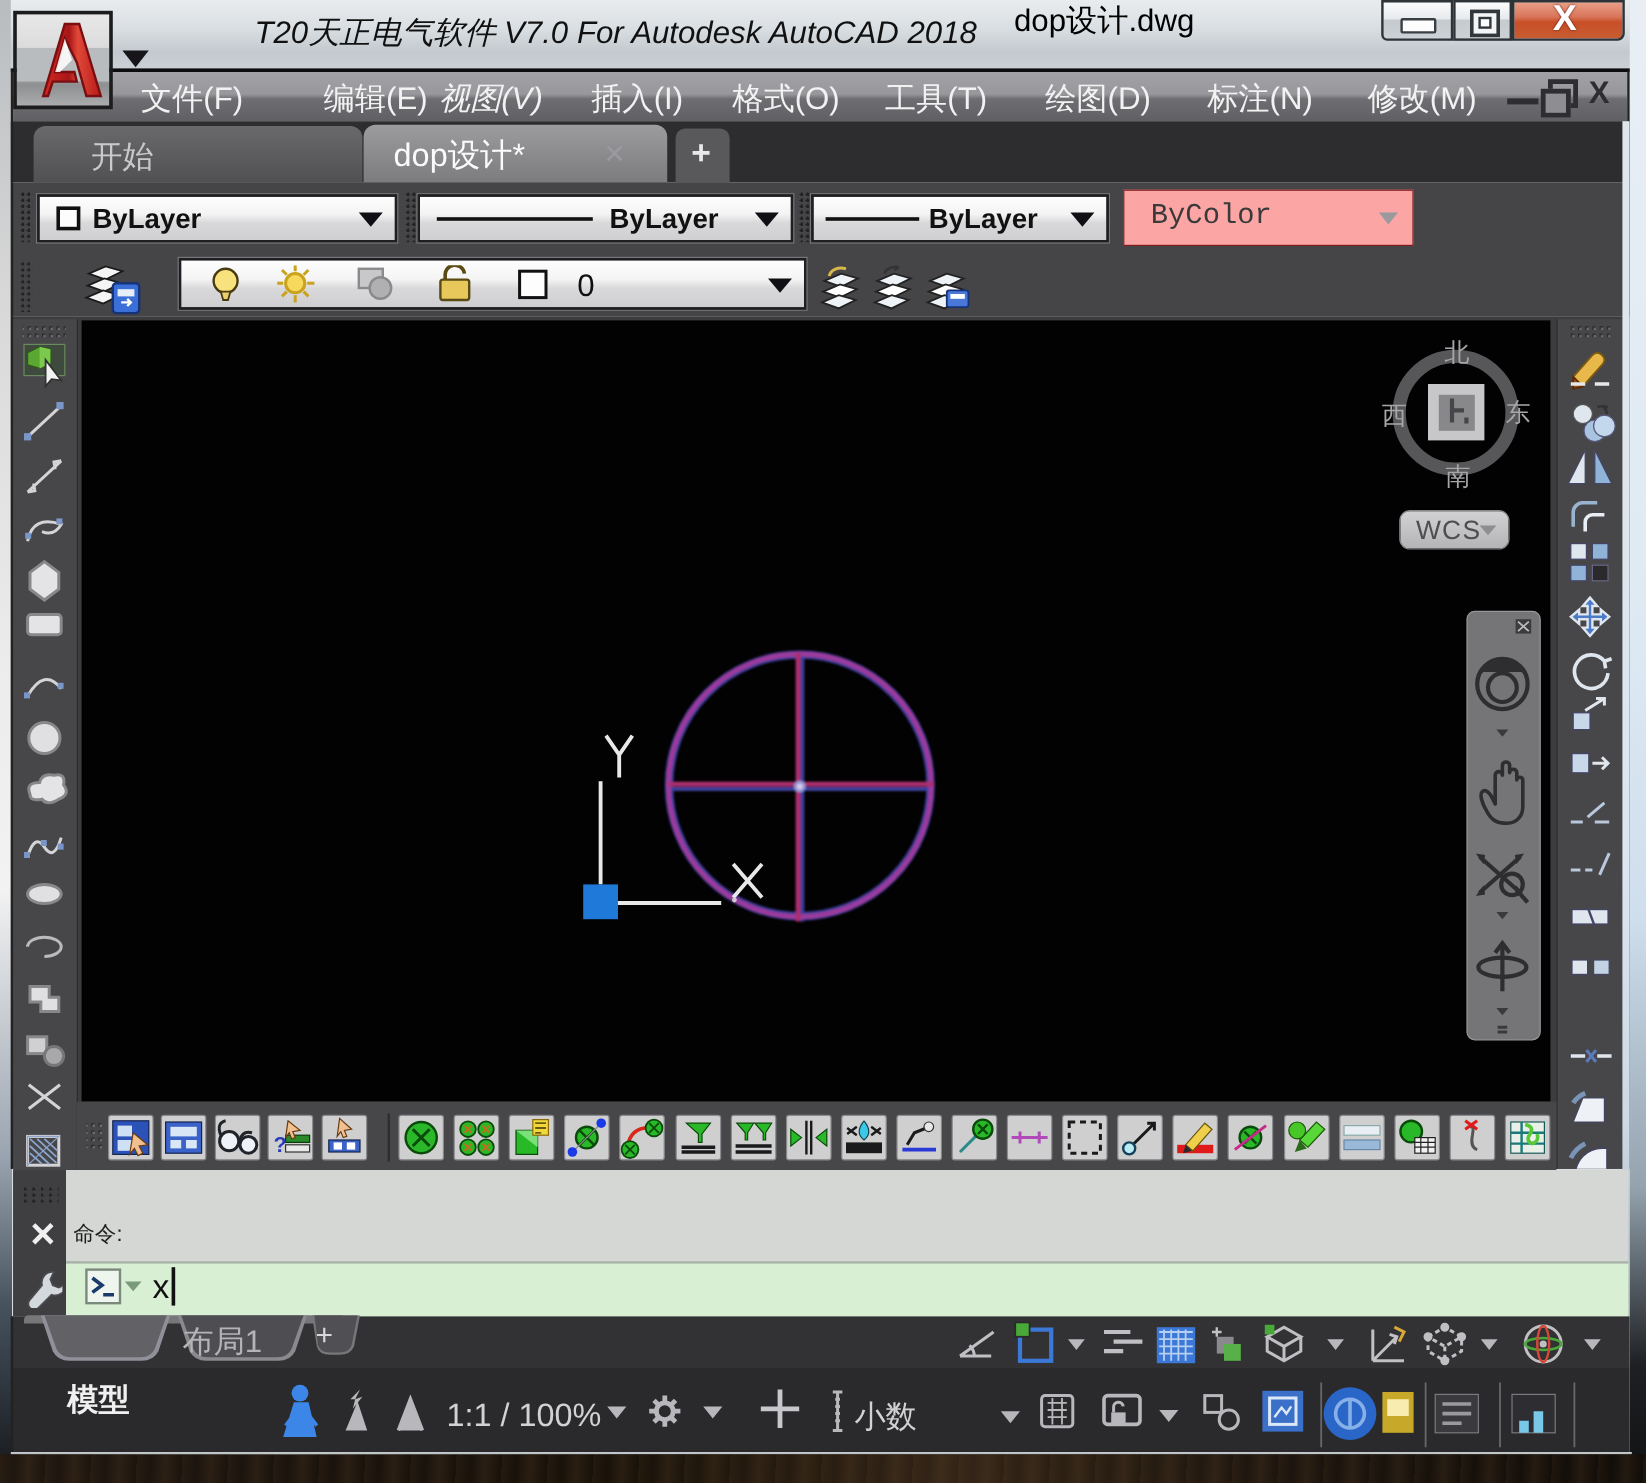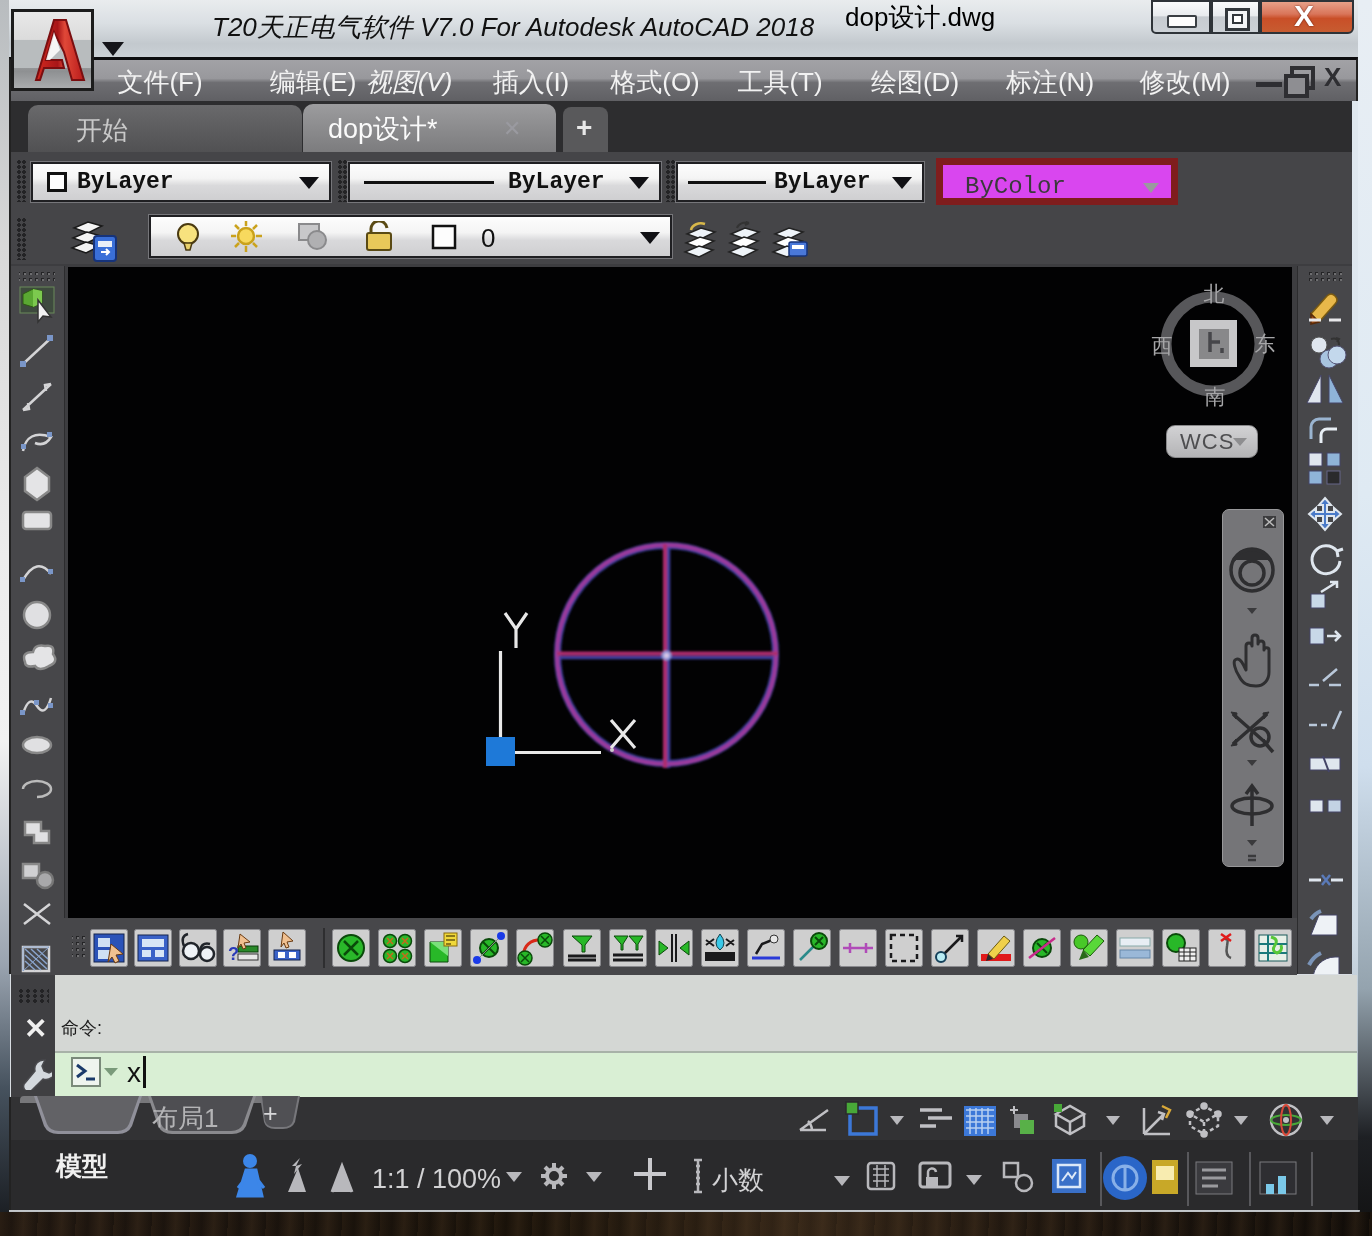--- a/index.html
+++ b/index.html
@@ -39,21 +39,21 @@
   #tabactive span{position:absolute;left:25px;top:7px;font-size:27px;color:#fafafa;}
   #tabactive .ghost{position:absolute;left:200px;top:12px;font-size:22px;color:#9a9aa0;}
   #tabplus{left:563px;top:107px;width:45px;height:45px;background:#59595b;border-radius:8px 8px 0 0;}
   #tabplus span{position:absolute;left:13px;top:5px;font-size:28px;color:#e8e8e8;font-weight:bold;}
   
   #proprow{left:9px;top:152px;width:1349px;height:58px;background:#454548;border-left:2px solid #222;border-right:2px solid #222;box-sizing:border-box;}
   #layerrow{left:9px;top:210px;width:1349px;height:54px;background:#454548;border-left:2px solid #222;border-right:2px solid #222;box-sizing:border-box;}
   .grip{width:10px;background-image:radial-gradient(circle at 2px 2px,#232325 1.6px,transparent 1.6px),radial-gradient(circle at 2px 2px,#6a6a6c 1.2px,transparent 1.6px);background-size:5px 5px;}
   .combo{position:absolute;box-sizing:border-box;background:linear-gradient(#fdfdfd 0%,#f4f4f4 40%,#d9d9db 60%,#cfcfd1 100%);border:2px solid #1f1f22;box-shadow:0 0 0 1px #76767a;}
   .combo .arr{position:absolute;right:10px;top:50%;margin-top:-5px;width:0;height:0;border-left:10px solid transparent;border-right:10px solid transparent;border-top:12px solid #101014;}
-  .bylayer{font-family:Liberation Mono, monospace;font-weight:bold;font-size:23px;color:#111;}
+  .bylayer{font-family:Liberation Sans, sans-serif;font-weight:bold;font-size:23px;color:#111;}
   
   #mainarea{left:9px;top:264px;width:1349px;height:710px;background:#3d3d40;border-left:2px solid #222;box-sizing:border-box;}
   #canvas{left:68px;top:267px;width:1224px;height:651px;background:#020203;}
   #lefttb{left:11px;top:266px;width:53px;height:831px;background:#47474a;border-right:1px solid #2c2c2e;}
   #righttb{left:1297px;top:266px;width:56px;height:708px;background:#47474a;border-left:1px solid #2c2c2e;}
   #rightedge{left:1352px;top:101px;width:6px;height:1111px;background:linear-gradient(#dfe7ee 0%,#dce6f0 55%,#cdd9e4 75%,#aab6c0 90%,#747e88 100%);}
   
   #bottomtb{left:64px;top:918px;width:1233px;height:57px;background:#47474a;}
   
   #cmdgray{left:55px;top:975px;width:1302px;height:76px;background:#d4d7d4;}
@@ -146,21 +146,21 @@
   <div class="combo" style="left:348px;top:162px;width:313px;height:40px;">
     <div class="abs" style="left:14px;top:17px;width:130px;height:3px;background:#111;"></div>
     <span class="abs bylayer" style="left:158px;top:5px;">ByLayer</span>
     <div class="arr"></div>
   </div>
   <div class="combo" style="left:676px;top:162px;width:248px;height:40px;">
     <div class="abs" style="left:10px;top:17px;width:78px;height:3px;background:#111;"></div>
     <span class="abs bylayer" style="left:96px;top:5px;">ByLayer</span>
     <div class="arr"></div>
   </div>
-  <div class="abs" style="left:936px;top:158px;width:242px;height:47px;background:#d946ef;border:7px solid #7f1d1d;box-sizing:border-box;">
+  <div class="abs" style="left:936px;top:158px;width:242px;height:47px;background:#fca5a5;border:1px solid #7f1d1d;box-sizing:border-box;">
     <span class="abs" style="left:22px;top:8px;font-family:'Liberation Mono',monospace;font-size:24px;color:#3a3a3a;">ByColor</span>
     <div class="caret" style="right:12px;top:18px;border-top-color:#9a9a9e;"></div>
   </div>
 
   <svg class="abs" style="left:68px;top:214px;" width="52" height="48" viewBox="0 0 52 48">
     <g stroke="#1a1a1a" stroke-width="1.5">
       <path d="M6 14 L20 8 L34 12 L20 19 Z" fill="#f4f4f4"></path>
       <path d="M5 24 L19 18 L33 22 L19 29 Z" fill="#f4f4f4"></path>
       <path d="M4 34 L18 28 L32 32 L18 39 Z" fill="#f4f4f4"></path>
     </g>

